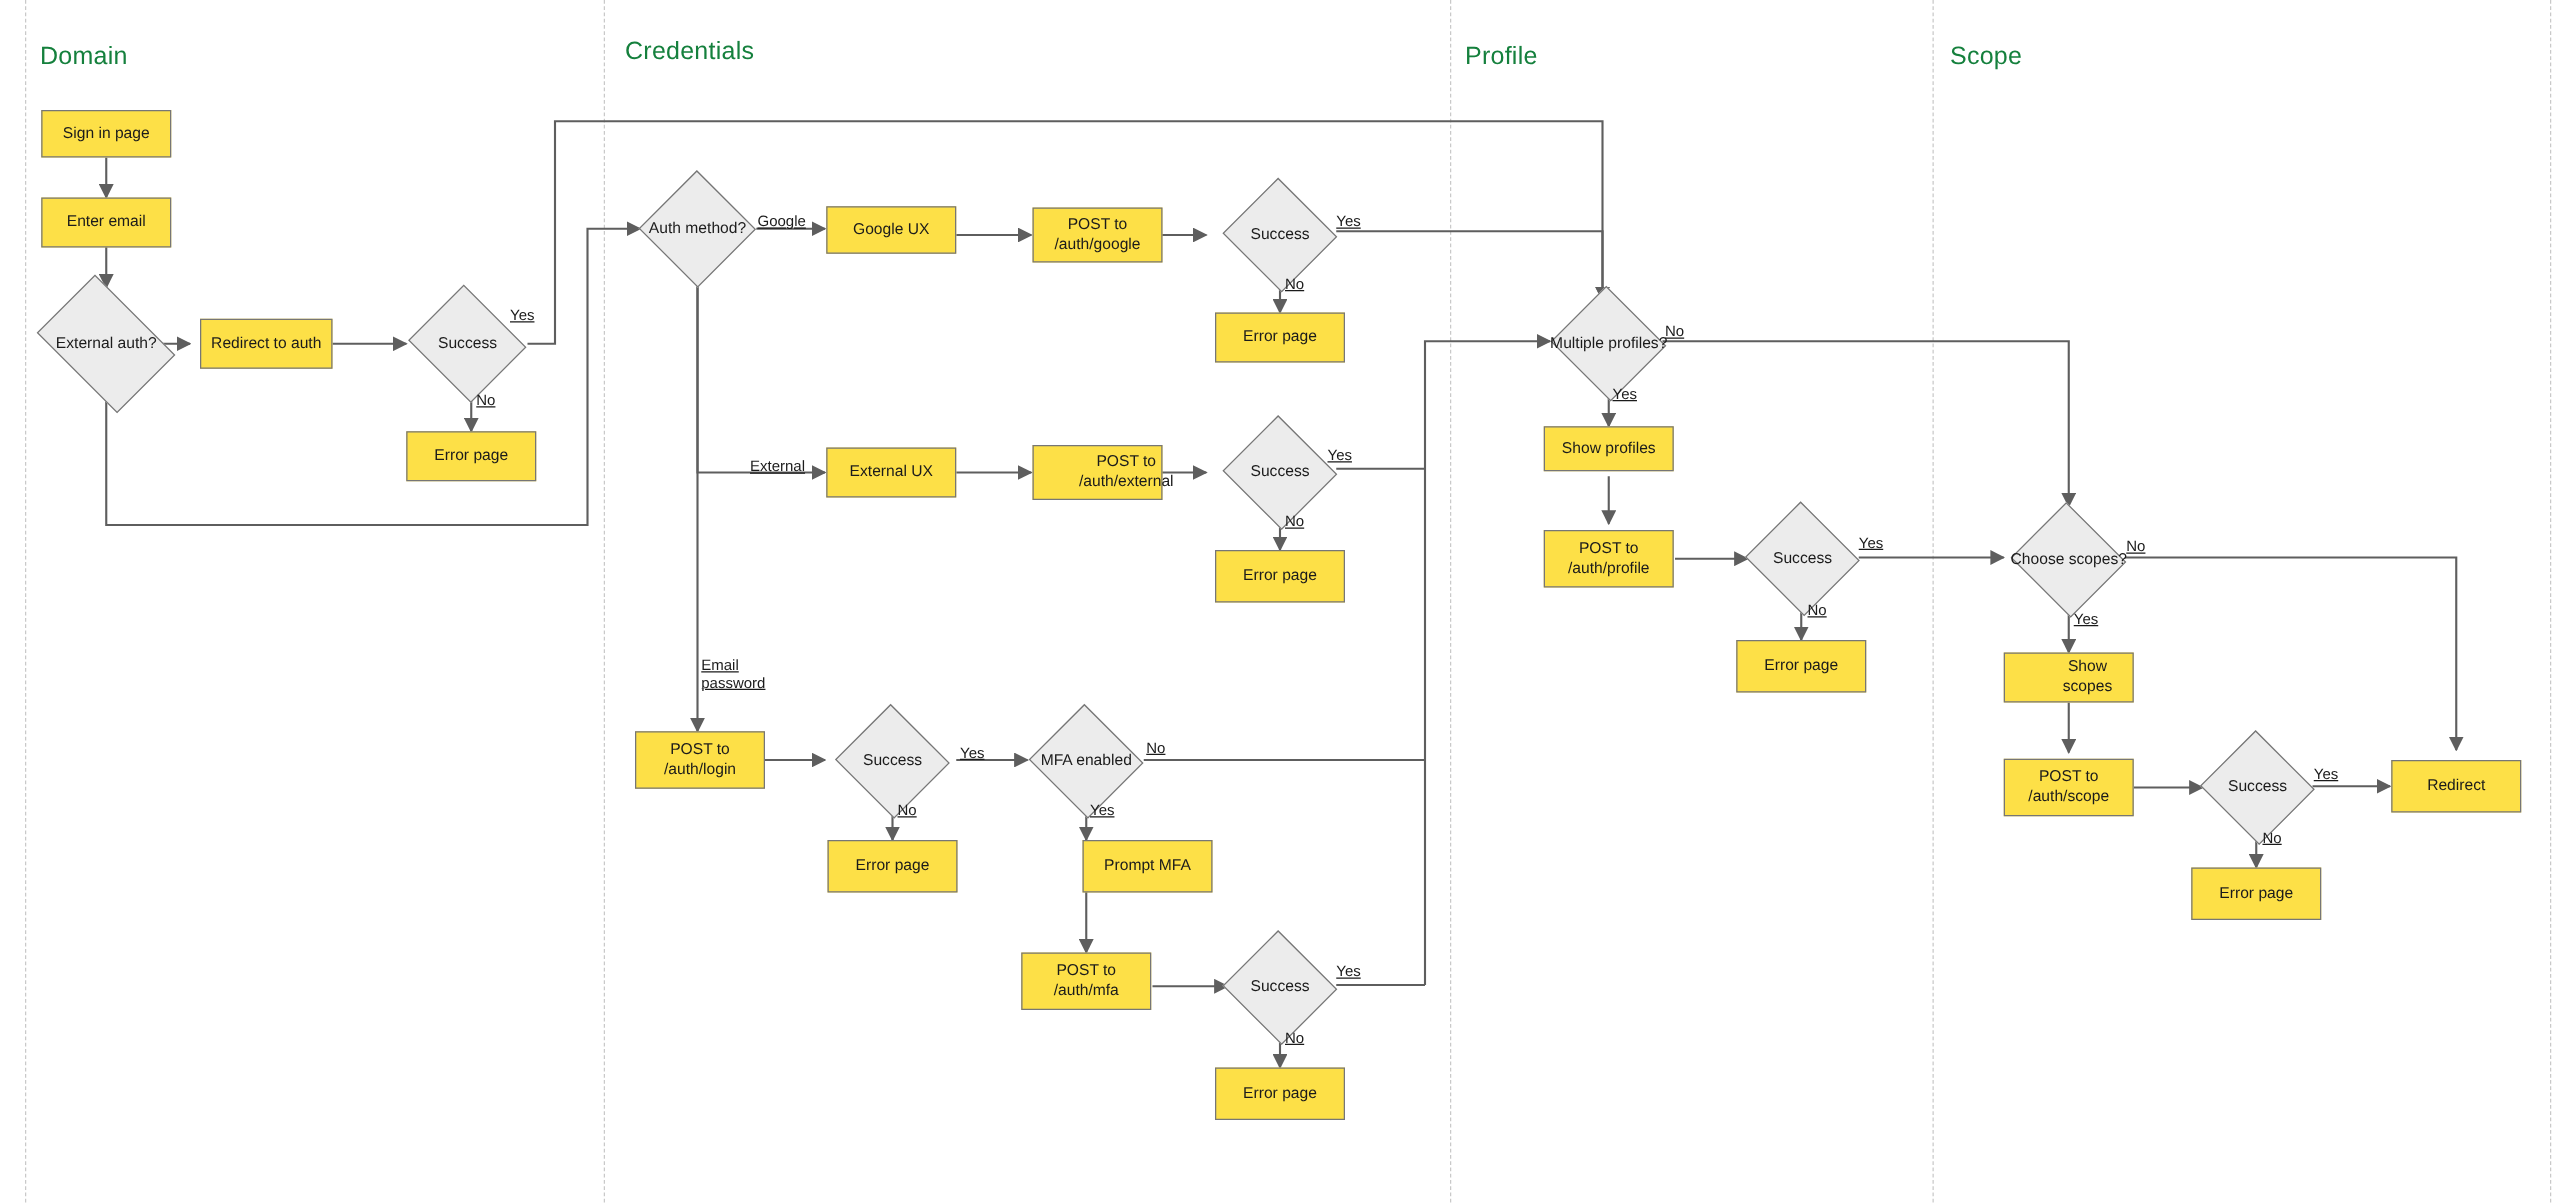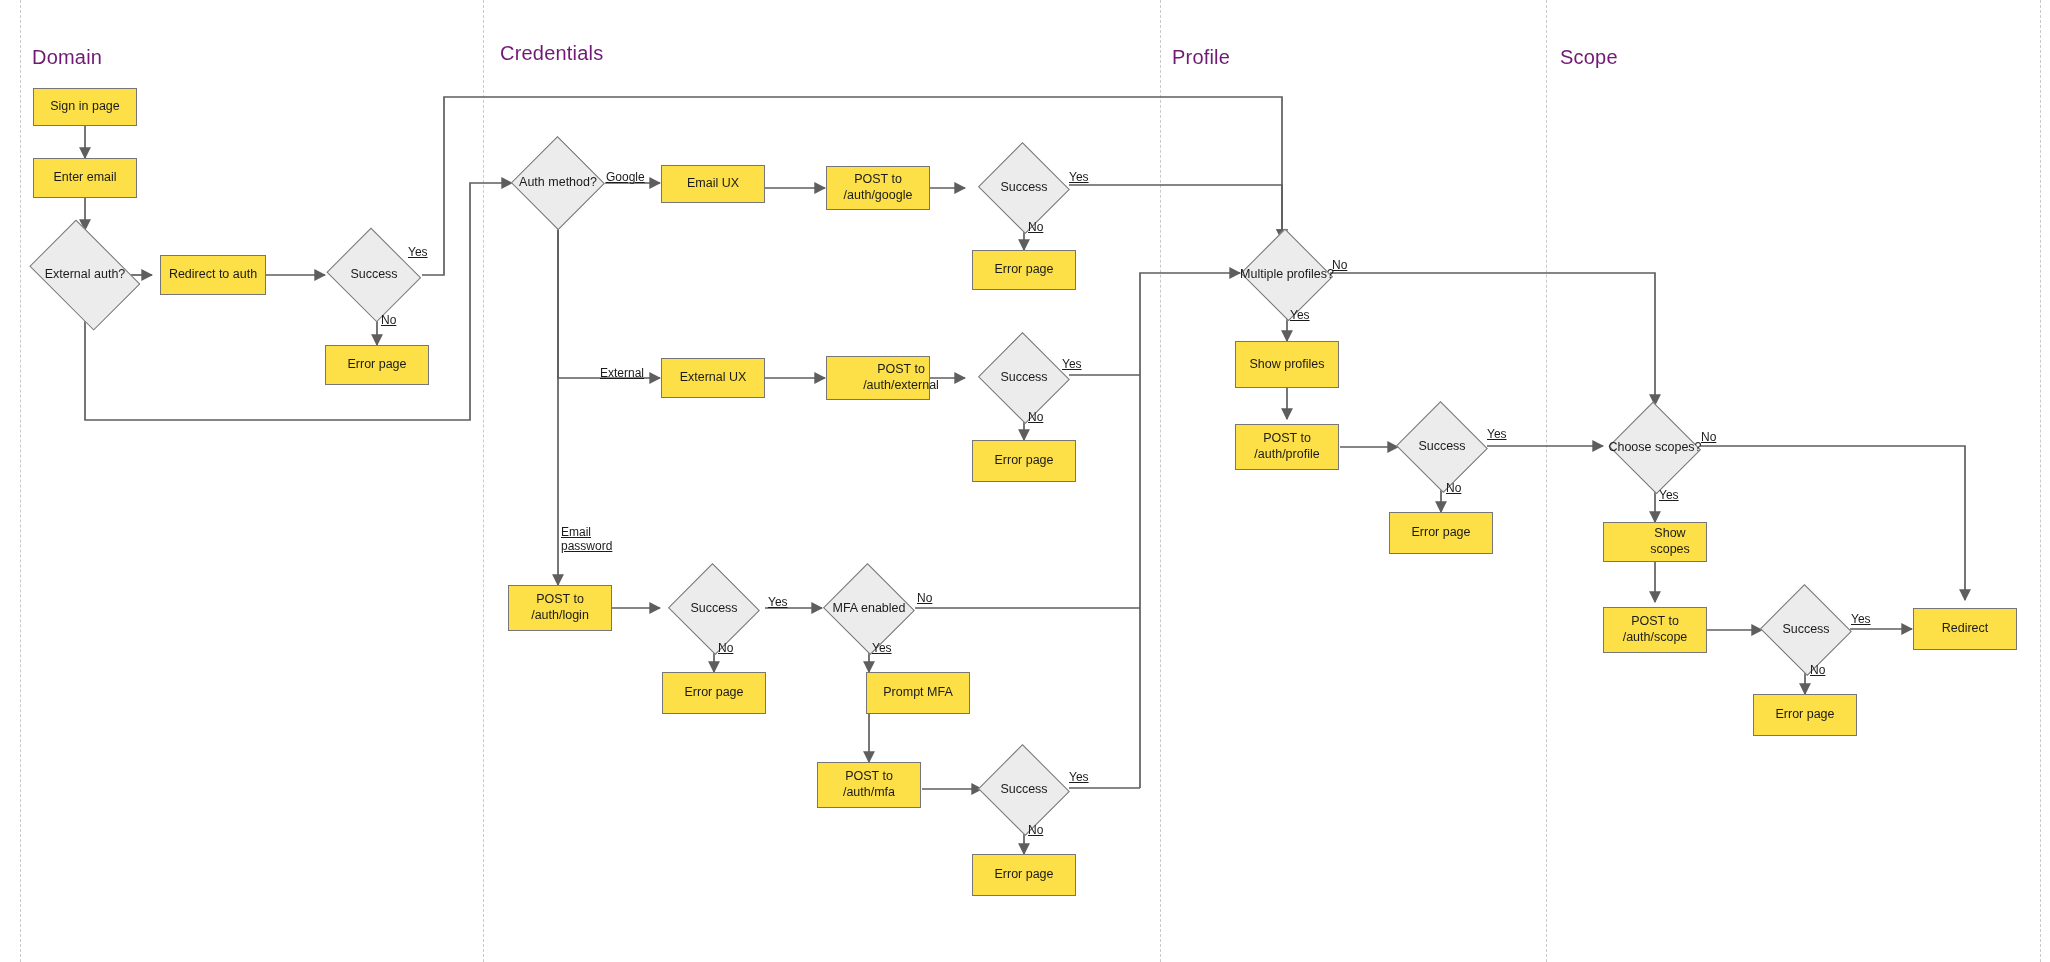--- a/index.html
+++ b/index.html
@@ -24,26 +24,25 @@
   }
   .lane-line {
     position: absolute;
     top: 0;
     width: 0;
     height: 962px;
     border-left: 1.6px dashed #c9c9c9;
   }
   .lane-title {
     position: absolute;
-    color: #701a75;
+    color: #15803d;
     font-size: 20px;
     font-weight: 400;
     letter-spacing: 0.2px;
     white-space: nowrap;
-    margin-top: 12px;
   }
   .node {
     position: absolute;
     box-sizing: border-box;
     display: flex;
     align-items: center;
     justify-content: center;
     text-align: center;
     color: #1b1b1b;
     font-size: 12.5px;
@@ -193,21 +192,21 @@
     <span class="lbl">Error page</span>
   </div>
 
   <div class="node diamond" style="left:512px; top:138px; width:92px; height:90px;">
     <span class="dshape"></span>
     <span class="lbl">Auth
 method?</span>
   </div>
 
   <div class="node box" style="left:661px; top:165px; width:104px; height:38px;">
-    <span class="lbl">Email UX</span>
+    <span class="lbl">Google UX</span>
   </div>
 
   <div class="node box" style="left:826px; top:166px; width:104px; height:44px;">
     <span class="lbl">POST to
 /auth/google</span>
   </div>
 
   <div class="node diamond" style="left:978px; top:145px; width:92px; height:86px;">
     <span class="dshape"></span>
     <span class="lbl">Success</span>
@@ -272,21 +271,21 @@
   <div class="node box" style="left:972px; top:854px; width:104px; height:42px;">
     <span class="lbl">Error page</span>
   </div>
 
   <div class="node diamond" style="left:1240px; top:232px; width:94px; height:86px;">
     <span class="dshape"></span>
     <span class="lbl">Multiple
 profiles?</span>
   </div>
 
-  <div class="node box" style="left:1235px; top:341px; width:104px; height:47px;">
+  <div class="node box" style="left:1235px; top:341px; width:104px; height:36px;">
     <span class="lbl">Show profiles</span>
   </div>
 
   <div class="node box" style="left:1235px; top:424px; width:104px; height:46px;">
     <span class="lbl">POST to
 /auth/profile</span>
   </div>
 
   <div class="node diamond" style="left:1396px; top:404px; width:92px; height:86px;">
     <span class="dshape"></span>

